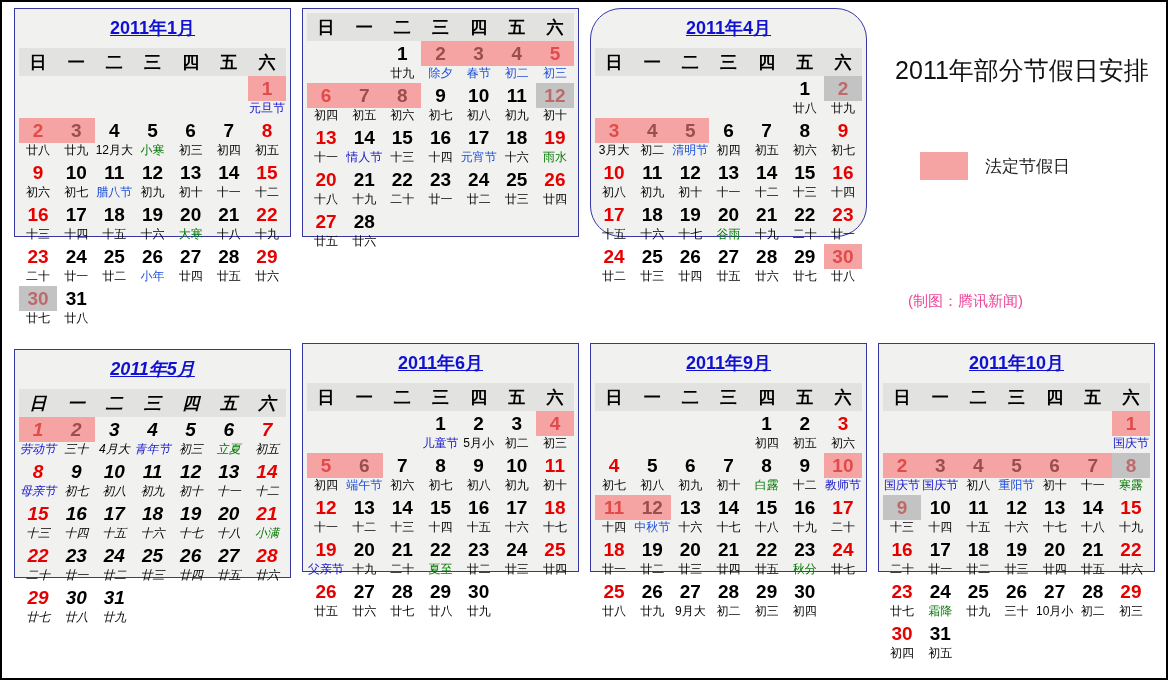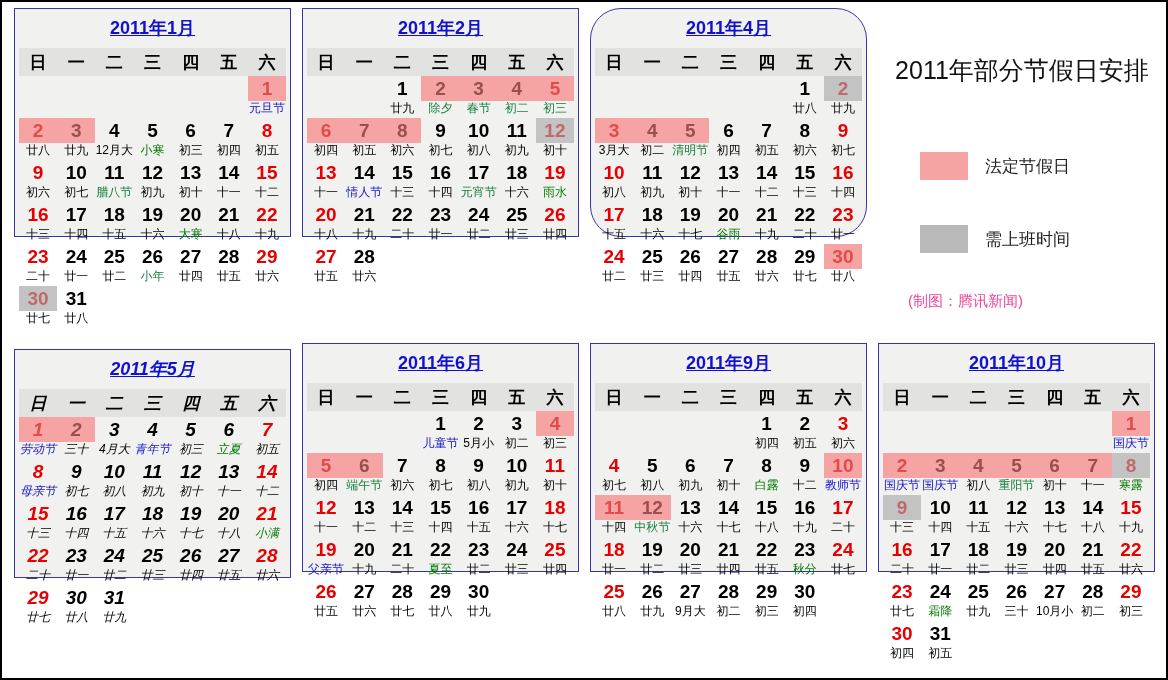--- a/index.html
+++ b/index.html
@@ -34,21 +34,21 @@
     white-space:nowrap;
   }
   
   .n-k{color:#000000;}
   .n-r{color:#e60000;}            
   .n-p{color:#e14b4b;}            
   .n-m{color:#9a4f4f;}            
   .n-g{color:#bf6a6a;}            
   
   .s-k{color:#000000;}
-  .s-r{color:#15803d;}
+  .s-r{color:#1d4ed8;}
   .s-g{color:#007700;}
   .s-b{color:#1414cc;}
   
   .bg-pk{background:#f5a3a3;}
   .bg-gy{background:#c3c3c3;}
   
   .side{position:absolute;left:866px;top:0;width:300px;height:288px;}
   .side-title{
     position:absolute;left:14px;top:52px;width:280px;
     text-align:center;font-size:25px;color:#111;letter-spacing:0px;
@@ -223,21 +223,20 @@
             <div class="sub s-k">廿八</div>
           </div>
           <div class="day-cell"></div>
           <div class="day-cell"></div>
           <div class="day-cell"></div>
           <div class="day-cell"></div>
           <div class="day-cell"></div>
         </div>
       </div>
       <div class="calendar" style="left: 300px; top: 6px;">
-        <div class="cal-title"><span class="cal-title-link">2011年2月</span></div>
         <div class="weekday-row">
           <div class="weekday">日</div>
           <div class="weekday">一</div>
           <div class="weekday">二</div>
           <div class="weekday">三</div>
           <div class="weekday">四</div>
           <div class="weekday">五</div>
           <div class="weekday">六</div>
         </div>
         <div class="week-row">
@@ -1121,19 +1120,15 @@
         </div>
       </div>
     </div>
 
   <div class="side">
     <div class="side-title">2011年部分节假日安排</div>
     <div class="legend-row legend-holiday">
       <span class="swatch swatch-pink"></span>
       <span class="legend-label">法定节假日</span>
     </div>
-    <div class="legend-row legend-workday">
-      <span class="swatch swatch-gray"></span>
-      <span class="legend-label">需上班时间</span>
-    </div>
     <div class="credit">(制图：腾讯新闻)</div>
   </div>
 </div>
 
 </body></html>

